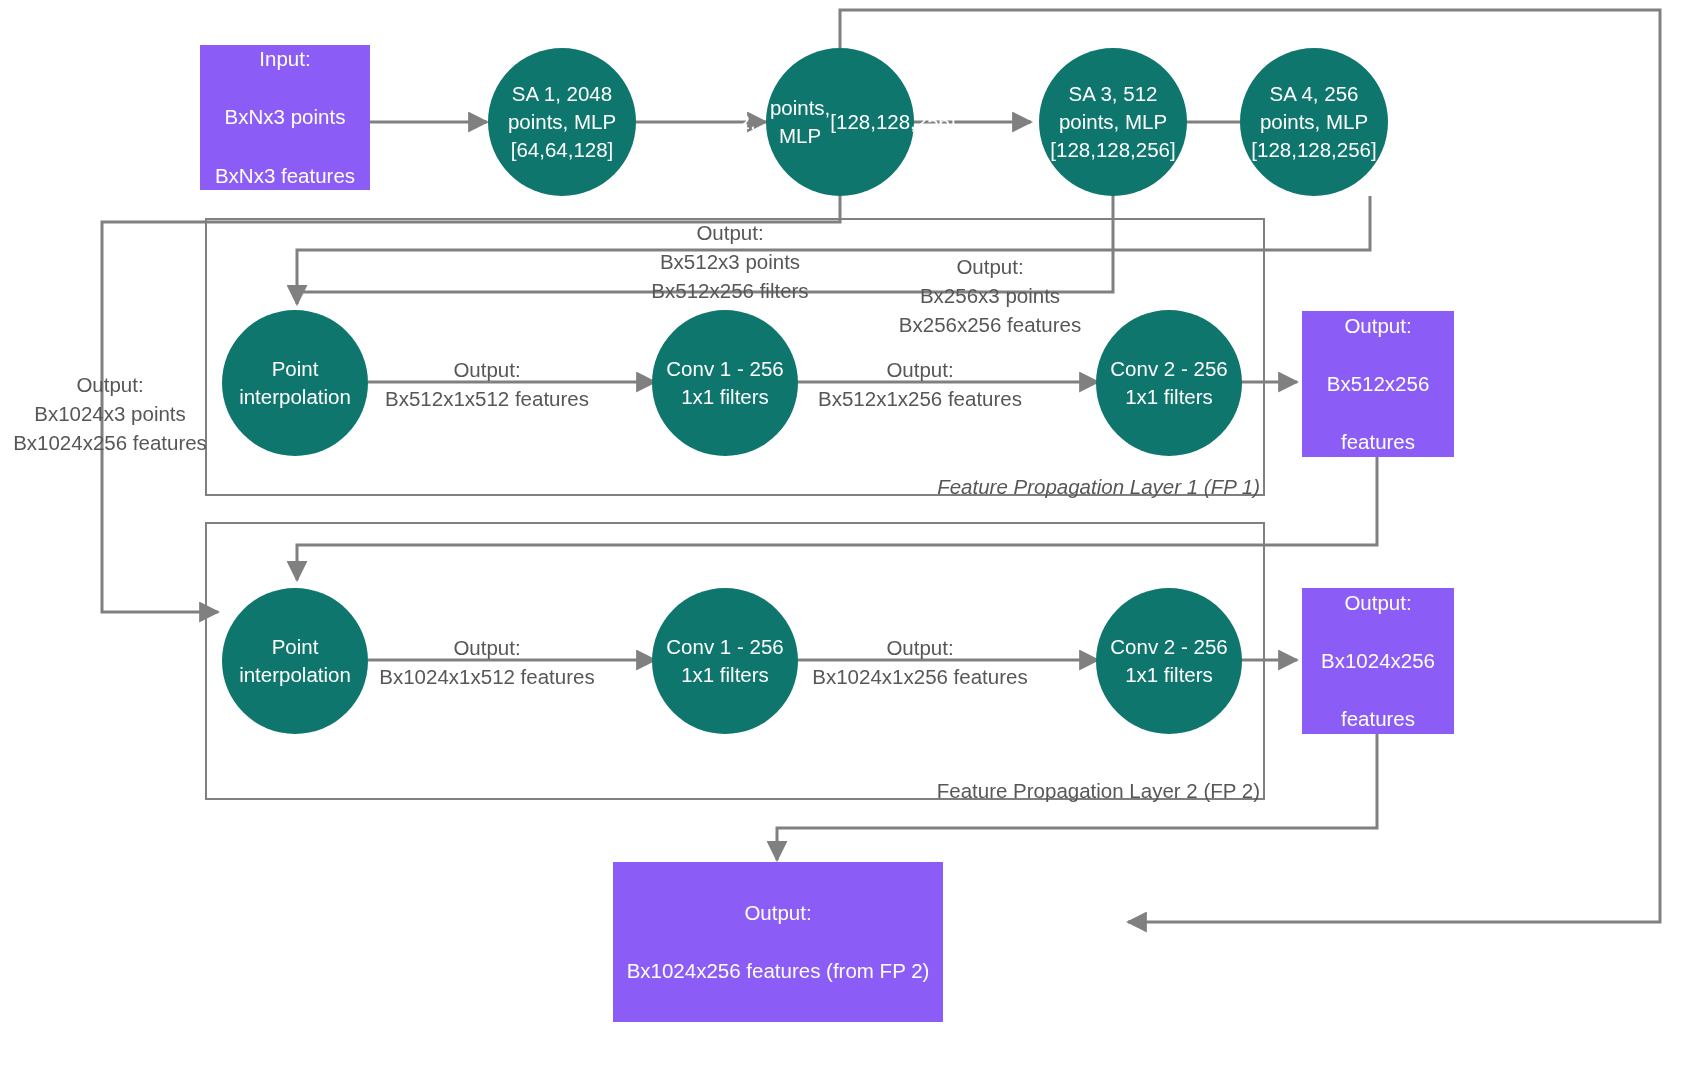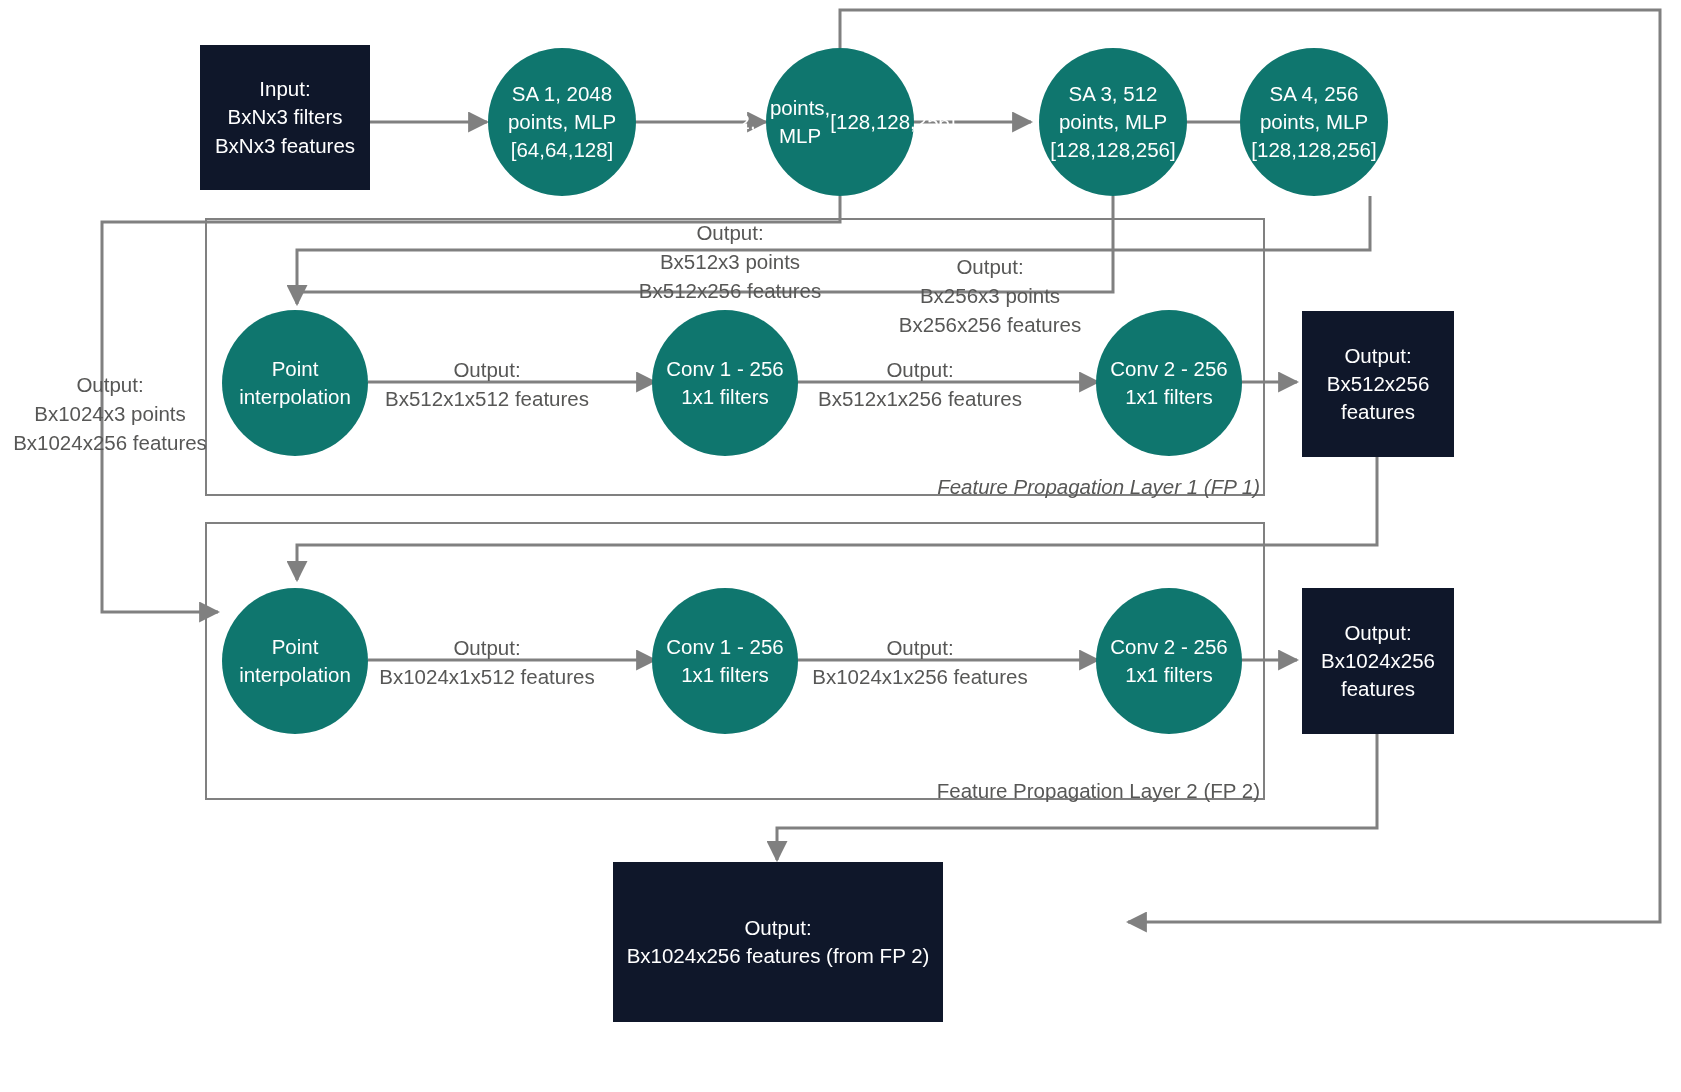--- a/index.html
+++ b/index.html
@@ -35,22 +35,23 @@
     text-align: center;
     color: #ffffff;
     line-height: 1.38;
   }
   .circle {
     background: #0f766e;
     border-radius: 50%;
     font-size: 20.5px;
   }
   .teal {
-    background: #0f172a;
-    font-size: 20.5px;
+    background: #8b5cf6;
+    font-size: 20.5px;
+    gap: 30px;
   }
   .edge-label {
     position: absolute;
     color: #575756;
     font-size: 20.5px;
     line-height: 1.42;
     text-align: center;
     white-space: nowrap;
   }
   .group-label {
@@ -117,21 +118,21 @@
   </svg>
 
   <div class="group-box" style="left:205px; top:218px; width:1060px; height:278px;"></div>
   <div class="group-box" style="left:205px; top:522px; width:1060px; height:278px;"></div>
 
   <div class="group-label" style="left:805px; top:475px; width:455px;font-style:italic;">Feature Propagation Layer 1 (FP 1)</div>
   <div class="group-label" style="left:805px; top:779px; width:455px;">Feature Propagation Layer 2 (FP 2)</div>
 
   <div class="node teal" style="left:200px; top:45px; width:170px; height:145px; flex-direction:column;">
     <span class="nline">Input:</span>
-    <span class="nline">BxNx3 filters</span>
+    <span class="nline">BxNx3 points</span>
     <span class="nline">BxNx3 features</span>
   </div>
 
   <div class="node circle" style="left:488px; top:48px; width:148px; height:148px; flex-direction:column;">
     <span class="nline">SA 1, 2048</span>
     <span class="nline">points, MLP</span>
     <span class="nline">[64,64,128]</span>
   </div>
 
   <div class="node circle" style="left:766px; top:48px; width:148px; height:148px; flex-direction:row;">
@@ -148,21 +149,21 @@
 
   <div class="node circle" style="left:1240px; top:48px; width:148px; height:148px; flex-direction:column;">
     <span class="nline">SA 4, 256</span>
     <span class="nline">points, MLP</span>
     <span class="nline">[128,128,256]</span>
   </div>
 
   <div class="edge-label" style="left:575px; top:218px; width:310px;">
     <span class="nline">Output:</span>
     <span class="nline">Bx512x3 points</span>
-    <span class="nline">Bx512x256 features</span>
+    <span class="nline">Bx512x256 filters</span>
   </div>
 
   <div class="edge-label" style="left:835px; top:252px; width:310px;">
     <span class="nline">Output:</span>
     <span class="nline">Bx256x3 points</span>
     <span class="nline">Bx256x256 features</span>
   </div>
 
   <div class="edge-label" style="left:-5px; top:370px; width:230px;">
     <span class="nline">Output:</span>

